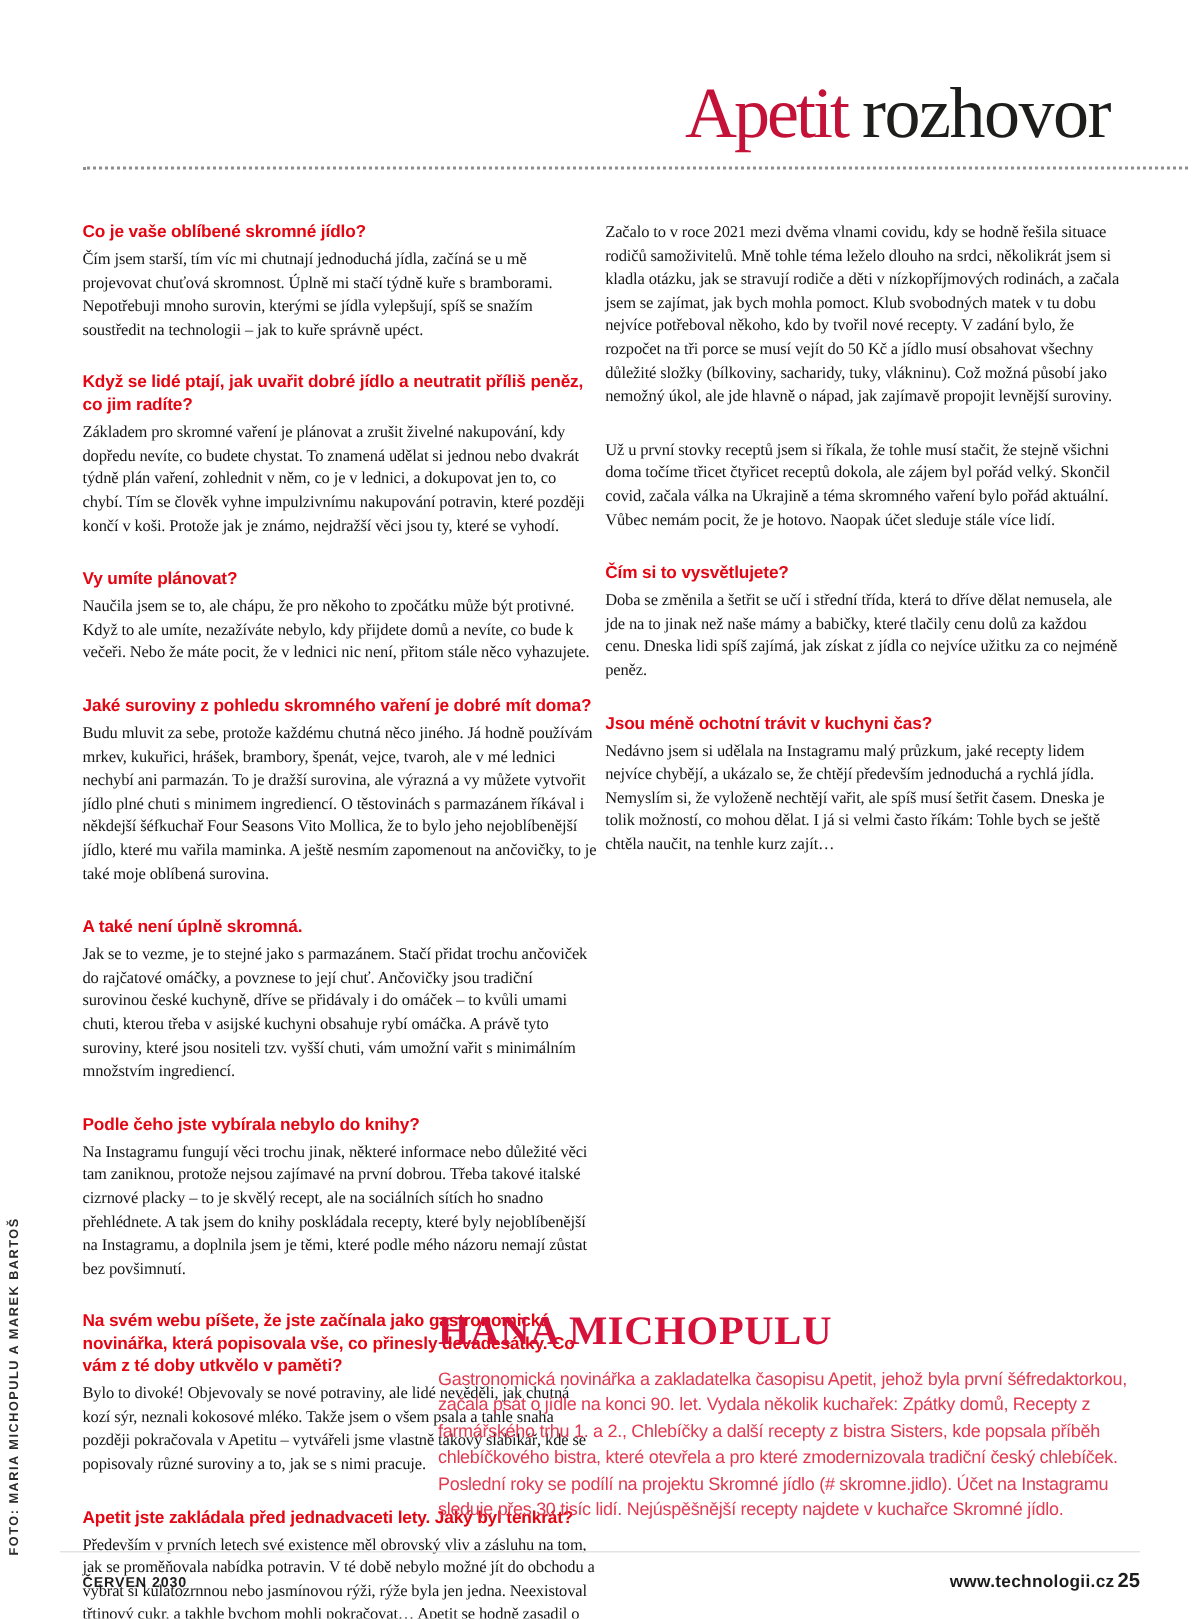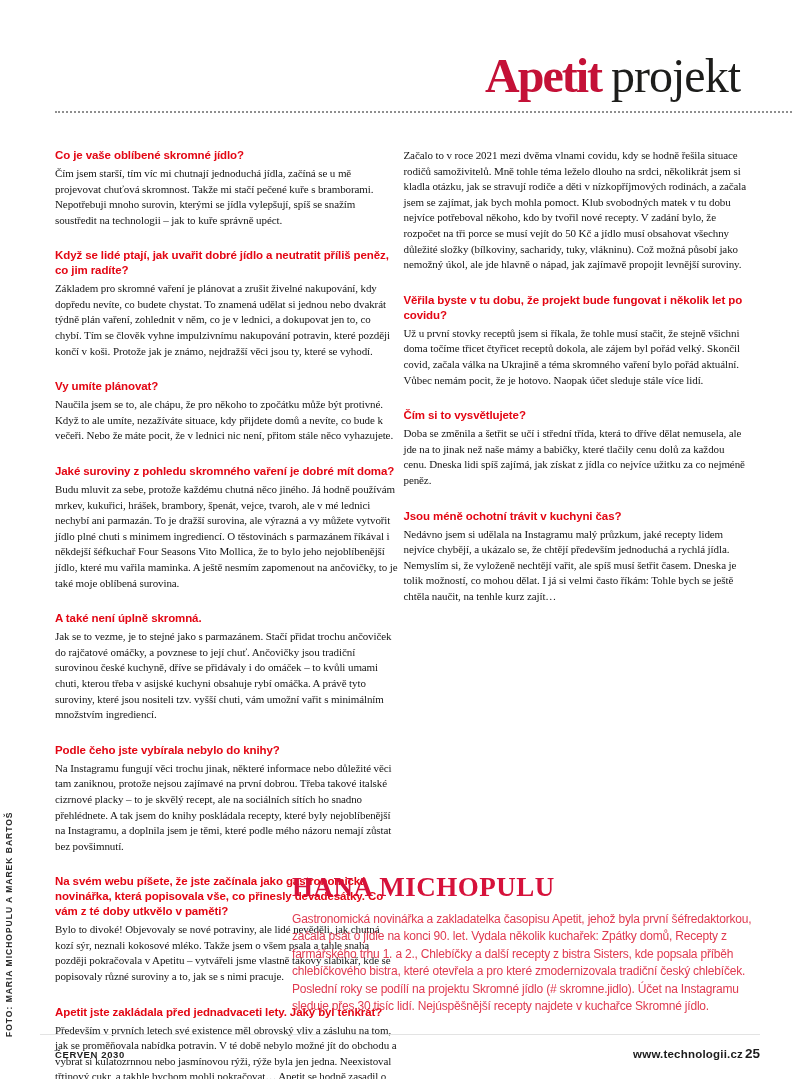--- a/index.html
+++ b/index.html
@@ -8,21 +8,21 @@
     font-family:"Liberation Serif",serif;color:#151515;overflow:hidden;
   }
   
   .masthead{
     position:absolute;top:48px;left:55px;right:8px;
     text-align:right;padding-bottom:8px;
     border-bottom:2px dotted #8f8f8f;
     white-space:nowrap;
   }
   .masthead .logo{
-    font-family:"Liberation Serif",serif;font-weight:bold;
+    font-family:"Liberation Serif",serif;font-weight:normal;
     font-size:48px;letter-spacing:-2px;color:#c41137;
   }
   .masthead .section-title{
     font-family:"Liberation Serif",serif;font-weight:normal;
     font-size:48px;letter-spacing:-1px;color:#1d1d1b;
     margin-left:10px;margin-right:52px;
   }
   
   .columns{
     position:absolute;top:148px;left:55px;width:693px;
@@ -75,54 +75,53 @@
   }
   .issue{font-size:9.5px;letter-spacing:0.6px;}
   .site-wrap{display:flex;align-items:baseline;}
   .website{font-size:11.5px;letter-spacing:0.2px;}
   .pagenum{font-size:13.5px;margin-left:2px;}
 </style>
 </head>
 <body>
 
 <header class="masthead">
-  <span class="logo">Apetit</span><span class="section-title">projekt</span>
+  <span class="logo">Apetit</span><span class="section-title">rozhovor</span>
 </header>
 
 <main class="columns">
 
   <div class="col">
     <section>
       <h3 class="q">Co je vaše oblíbené skromné jídlo?</h3>
-      <p class="a">Čím jsem starší, tím víc mi chutnají jednoduchá jídla, začíná se u mě projevovat chuťová skromnost. Takže mi stačí pečené kuře s bramborami. Nepotřebuji mnoho surovin, kterými se jídla vylepšují, spíš se snažím soustředit na technologii – jak to kuře správně upéct.</p>
+      <p class="a">Čím jsem starší, tím víc mi chutnají jednoduchá jídla, začíná se u mě projevovat chuťová skromnost. Úplně mi stačí týdně kuře s bramborami. Nepotřebuji mnoho surovin, kterými se jídla vylepšují, spíš se snažím soustředit na technologii – jak to kuře správně upéct.</p>
     </section>
     <section>
       <h3 class="q">Když se lidé ptají, jak uvařit dobré jídlo a neutratit příliš peněz, co jim radíte?</h3>
       <p class="a">Základem pro skromné vaření je plánovat a zrušit živelné nakupování, kdy dopředu nevíte, co budete chystat. To znamená udělat si jednou nebo dvakrát týdně plán vaření, zohlednit v něm, co je v lednici, a dokupovat jen to, co chybí. Tím se člověk vyhne impulzivnímu nakupování potravin, které později končí v koši. Protože jak je známo, nejdražší věci jsou ty, které se vyhodí.</p>
     </section>
     <section>
       <h3 class="q">Vy umíte plánovat?</h3>
-      <p class="a">Naučila jsem se to, ale chápu, že pro někoho to zpočátku může být protivné. Když to ale umíte, nezažíváte situace, kdy přijdete domů a nevíte, co bude k večeři. Nebo že máte pocit, že v lednici nic není, přitom stále něco vyhazujete.</p>
+      <p class="a">Naučila jsem se to, ale chápu, že pro někoho to zpočátku může být protivné. Když to ale umíte, nezažíváte nebylo, kdy přijdete domů a nevíte, co bude k večeři. Nebo že máte pocit, že v lednici nic není, přitom stále něco vyhazujete.</p>
     </section>
     <section>
       <h3 class="q">Jaké suroviny z pohledu skromného vaření je dobré mít doma?</h3>
       <p class="a">Budu mluvit za sebe, protože každému chutná něco jiného. Já hodně používám mrkev, kukuřici, hrášek, brambory, špenát, vejce, tvaroh, ale v mé lednici nechybí ani parmazán. To je dražší surovina, ale výrazná a vy můžete vytvořit jídlo plné chuti s minimem ingrediencí. O těstovinách s parmazánem říkával i někdejší šéfkuchař Four Seasons Vito Mollica, že to bylo jeho nejoblíbenější jídlo, které mu vařila maminka. A ještě nesmím zapomenout na ančovičky, to je také moje oblíbená surovina.</p>
     </section>
     <section>
       <h3 class="q">A také není úplně skromná.</h3>
       <p class="a">Jak se to vezme, je to stejné jako s parmazánem. Stačí přidat trochu ančoviček do rajčatové omáčky, a povznese to její chuť. Ančovičky jsou tradiční surovinou české kuchyně, dříve se přidávaly i do omáček – to kvůli umami chuti, kterou třeba v asijské kuchyni obsahuje rybí omáčka. A právě tyto suroviny, které jsou nositeli tzv. vyšší chuti, vám umožní vařit s minimálním množstvím ingrediencí.</p>
     </section>
   </div>
 
   <div class="col">
     <section>
       <p class="a">Začalo to v roce 2021 mezi dvěma vlnami covidu, kdy se hodně řešila situace rodičů samoživitelů. Mně tohle téma leželo dlouho na srdci, několikrát jsem si kladla otázku, jak se stravují rodiče a děti v nízkopříjmových rodinách, a začala jsem se zajímat, jak bych mohla pomoct. Klub svobodných matek v tu dobu nejvíce potřeboval někoho, kdo by tvořil nové recepty. V zadání bylo, že rozpočet na tři porce se musí vejít do 50 Kč a jídlo musí obsahovat všechny důležité složky (bílkoviny, sacharidy, tuky, vlákninu). Což možná působí jako nemožný úkol, ale jde hlavně o nápad, jak zajímavě propojit levnější suroviny.</p>
     </section>
     <section>
-      <h3 class="q">Věřila byste v tu dobu, že projekt bude fungovat i několik let po covidu?</h3>
       <p class="a">Už u první stovky receptů jsem si říkala, že tohle musí stačit, že stejně všichni doma točíme třicet čtyřicet receptů dokola, ale zájem byl pořád velký. Skončil covid, začala válka na Ukrajině a téma skromného vaření bylo pořád aktuální. Vůbec nemám pocit, že je hotovo. Naopak účet sleduje stále více lidí.</p>
     </section>
     <section>
       <h3 class="q">Čím si to vysvětlujete?</h3>
       <p class="a">Doba se změnila a šetřit se učí i střední třída, která to dříve dělat nemusela, ale jde na to jinak než naše mámy a babičky, které tlačily cenu dolů za každou cenu. Dneska lidi spíš zajímá, jak získat z jídla co nejvíce užitku za co nejméně peněz.</p>
     </section>
     <section>
       <h3 class="q">Jsou méně ochotní trávit v kuchyni čas?</h3>
       <p class="a">Nedávno jsem si udělala na Instagramu malý průzkum, jaké recepty lidem nejvíce chybějí, a ukázalo se, že chtějí především jednoduchá a rychlá jídla. Nemyslím si, že vyloženě nechtějí vařit, ale spíš musí šetřit časem. Dneska je tolik možností, co mohou dělat. I já si velmi často říkám: Tohle bych se ještě chtěla naučit, na tenhle kurz zajít…</p>
     </section>

